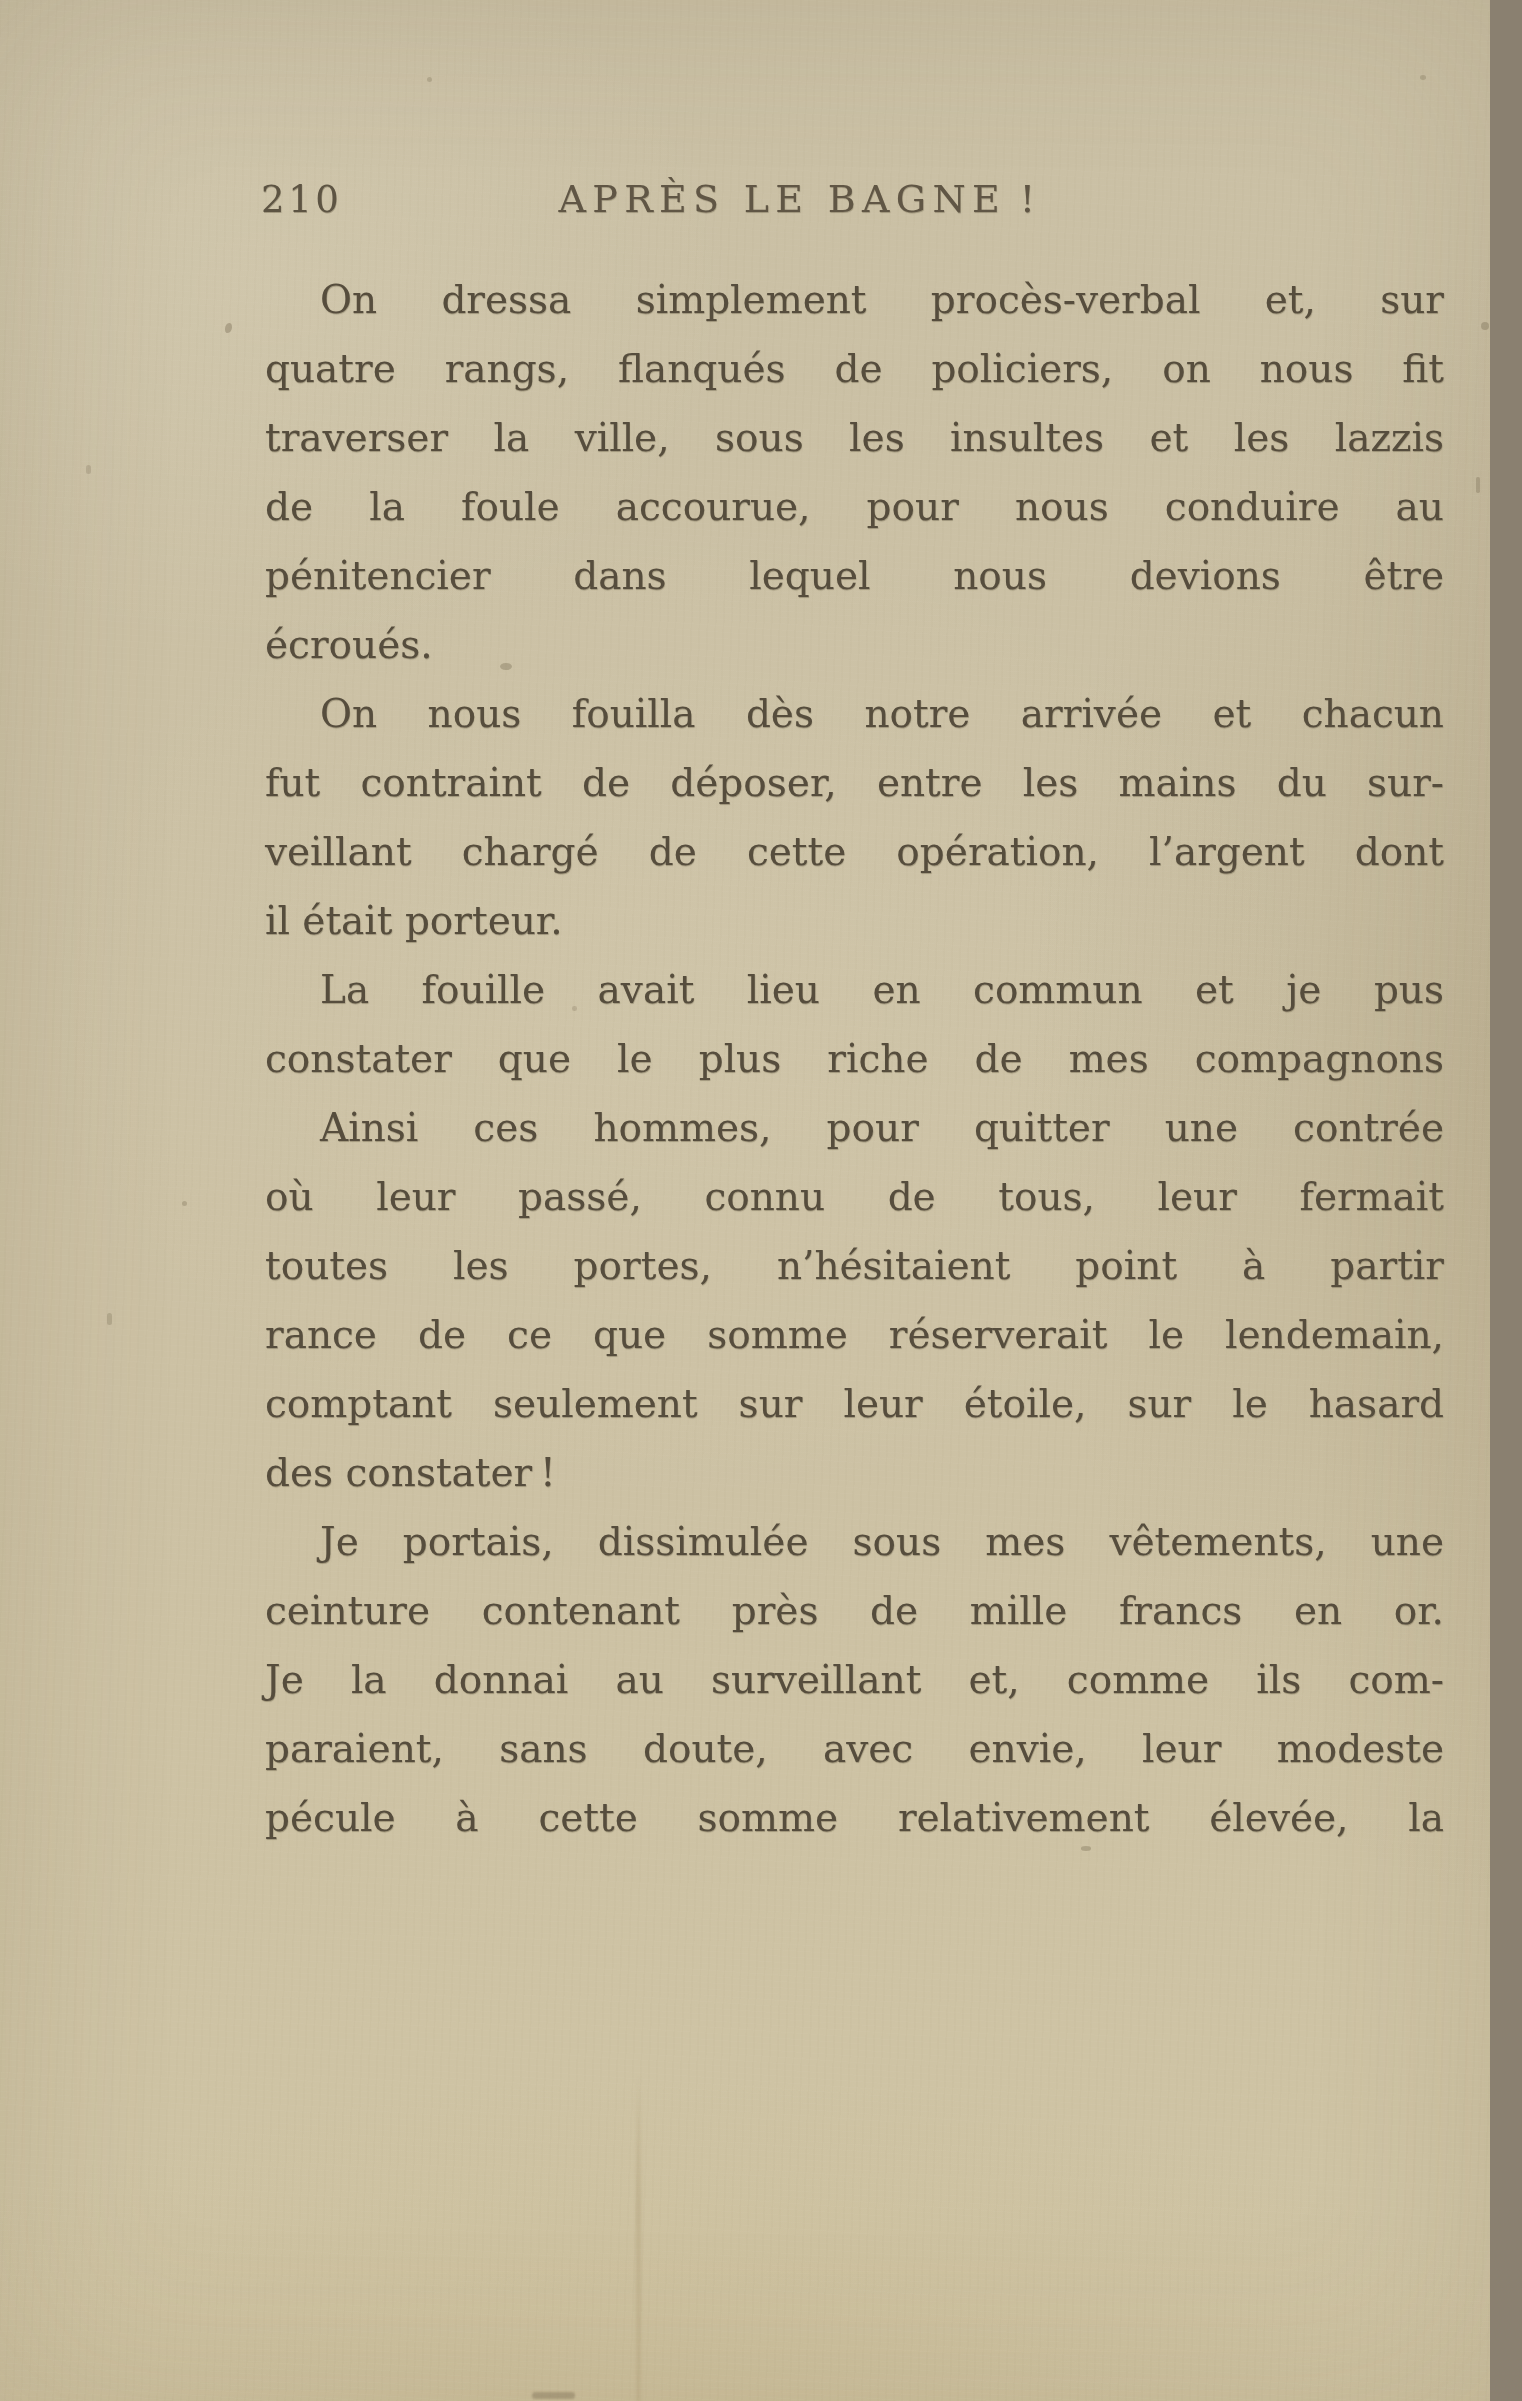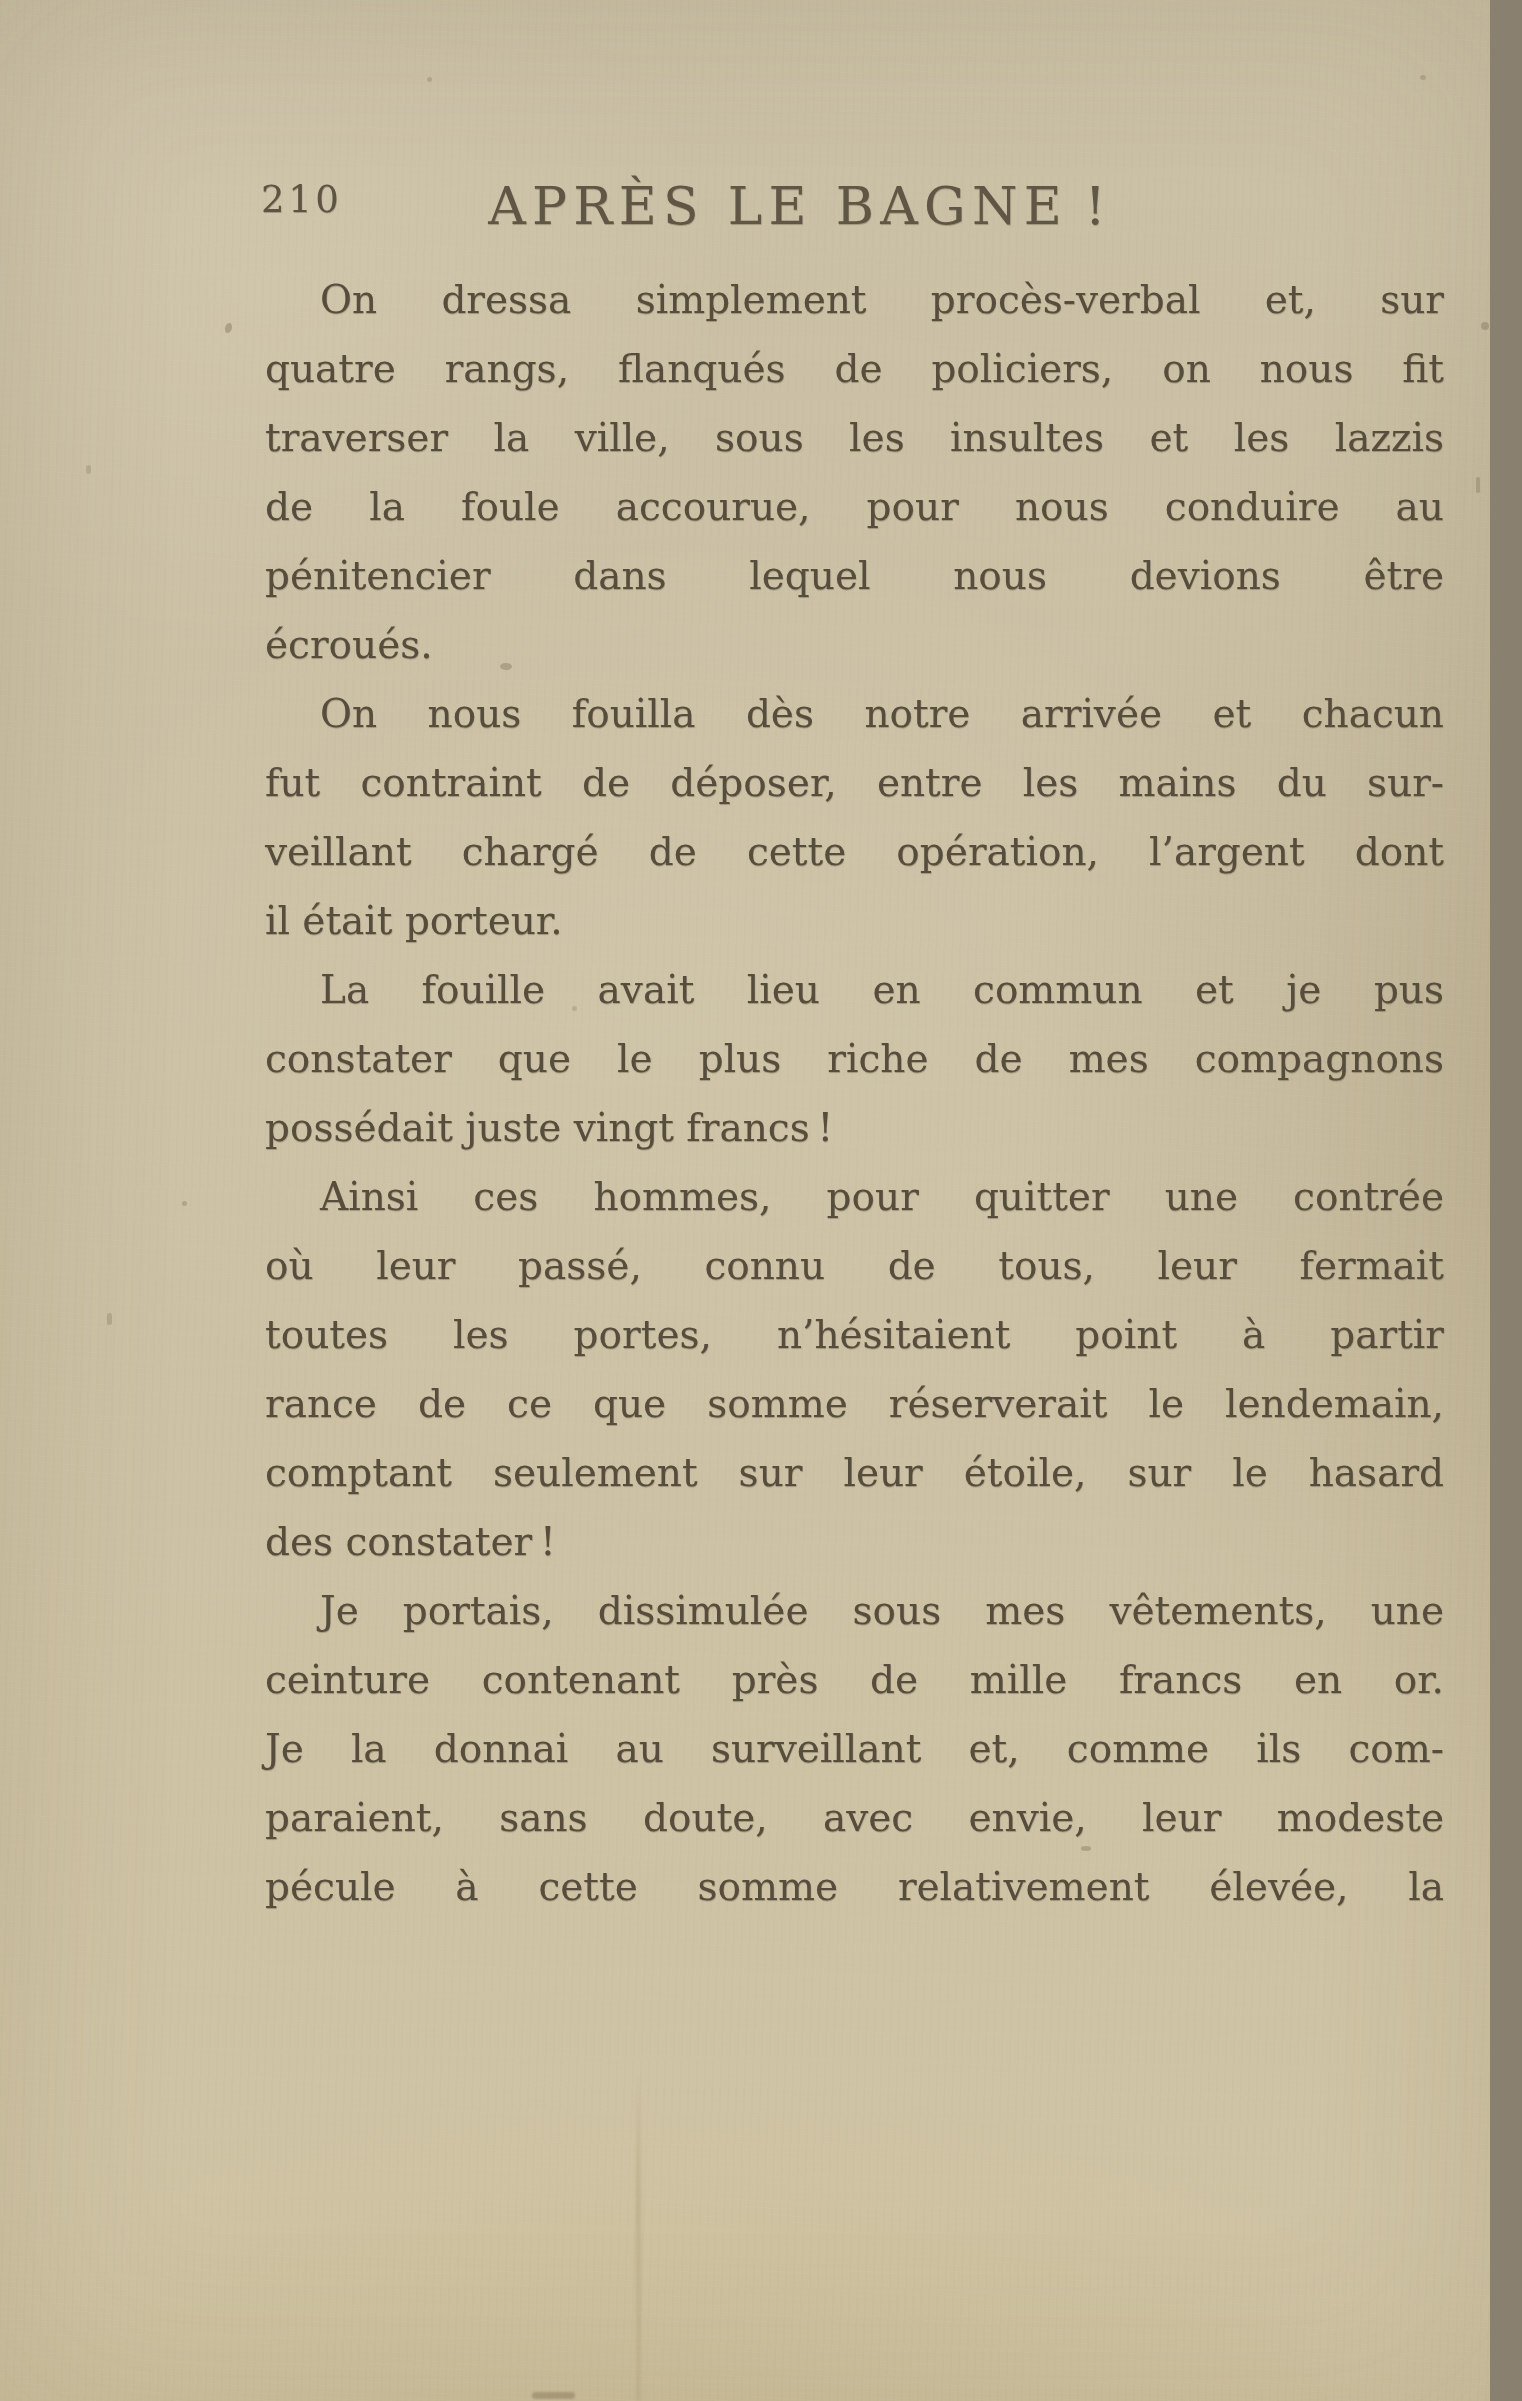--- a/index.html
+++ b/index.html
@@ -39,21 +39,21 @@
   .page-number {
     position: absolute; left: 261px; top: 181px;
     font-size: 37px; line-height: 1;
     letter-spacing: 3.6px;
     color: #5d5443;
     text-shadow: 0.5px 0.7px 0.6px rgba(84,74,52,0.35);
   }
   .running-title {
     position: absolute; left: 800px; top: 180px;
     transform: translateX(-50%);
-    font-size: 52px; line-height: 1;
+    font-size: 38px; line-height: 1;
     letter-spacing: 6.3px;
     white-space: nowrap;
     color: #60564506;
     color: #605645;
     text-shadow: 0.5px 0.8px 0.7px rgba(84,74,52,0.35);
   }
   .text-block {
     position: absolute;
     left: 265px; top: 265px; width: 1179px;
   }
@@ -86,21 +86,20 @@
       <div class="line">traverser la ville, sous les insultes et les lazzis</div>
       <div class="line">de la foule accourue, pour nous conduire au</div>
       <div class="line">pénitencier dans lequel nous devions être</div>
       <div class="line last">écroués.</div>
       <div class="line indent">On nous fouilla dès notre arrivée et chacun</div>
       <div class="line">fut contraint de déposer, entre les mains du sur-</div>
       <div class="line">veillant chargé de cette opération, l’argent dont</div>
       <div class="line last">il était porteur.</div>
       <div class="line indent">La fouille avait lieu en commun et je pus</div>
       <div class="line">constater que le plus riche de mes compagnons</div>
-      <div class="line last">possédait juste vingt francs !</div>
       <div class="line indent">Ainsi ces hommes, pour quitter une contrée</div>
       <div class="line">où leur passé, connu de tous, leur fermait</div>
       <div class="line">toutes les portes, n’hésitaient point à partir</div>
       <div class="line">rance de ce que somme réserverait le lendemain,</div>
       <div class="line">comptant seulement sur leur étoile, sur le hasard</div>
       <div class="line last">des constater !</div>
       <div class="line indent">Je portais, dissimulée sous mes vêtements, une</div>
       <div class="line">ceinture contenant près de mille francs en or.</div>
       <div class="line">Je la donnai au surveillant et, comme ils com-</div>
       <div class="line">paraient, sans doute, avec envie, leur modeste</div>

